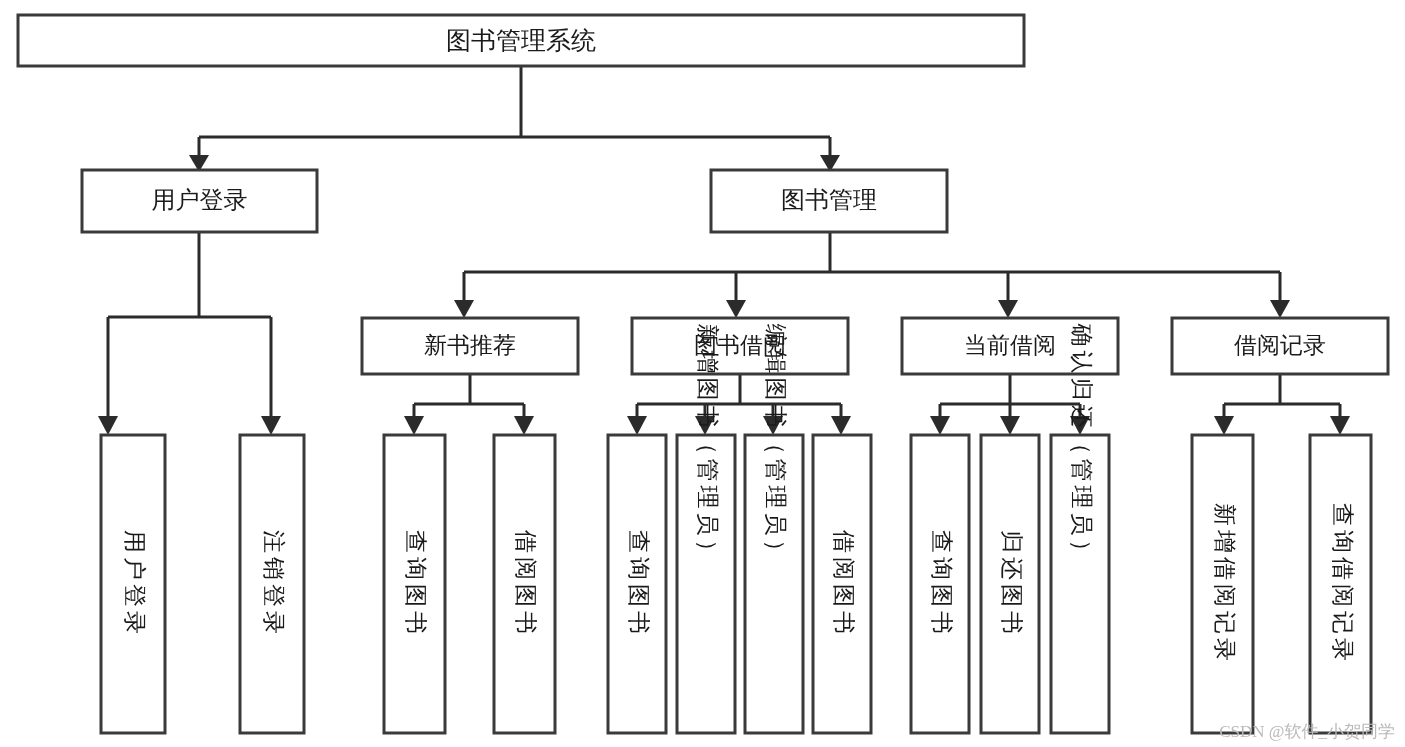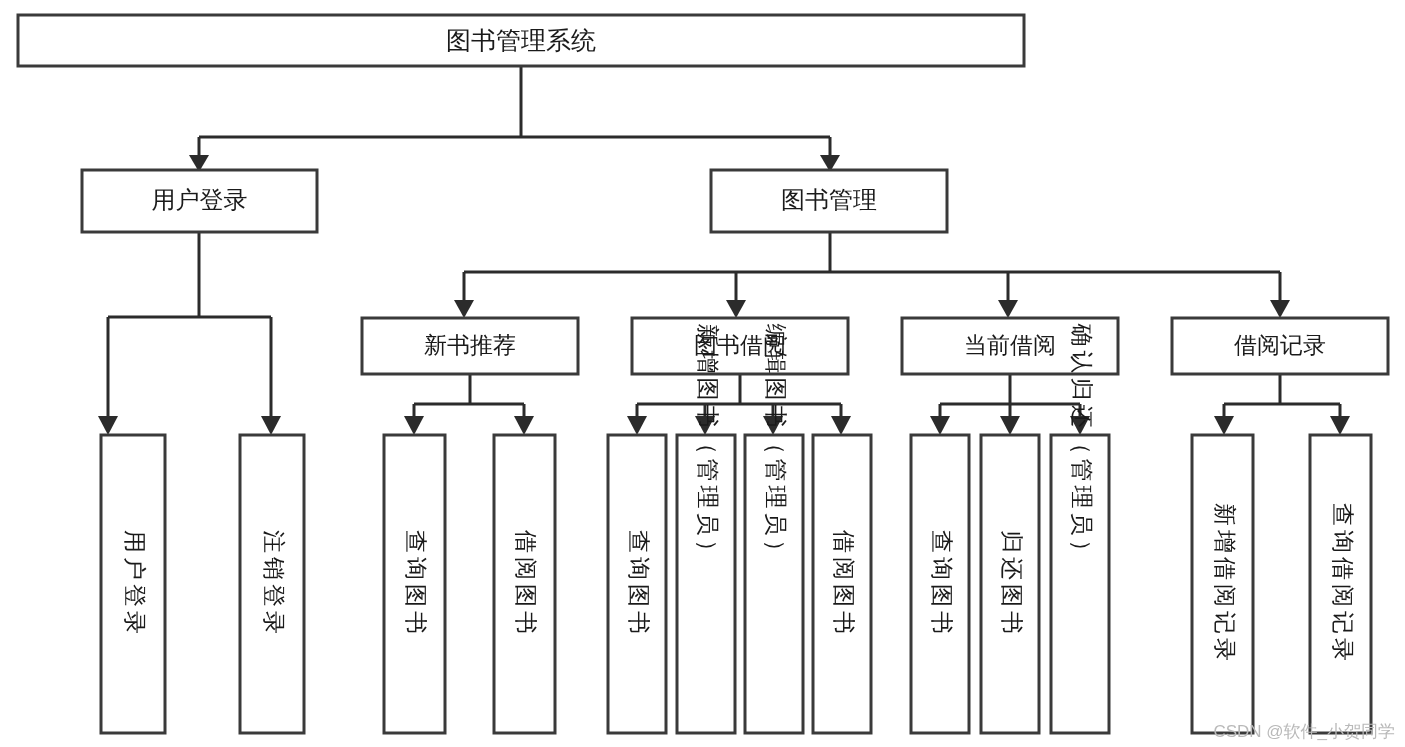--- a/index.html
+++ b/index.html
@@ -18,21 +18,21 @@
   }
   .label-root{font-size:25px;}
   .label-l2{font-size:24px;}
   .label-l3{font-size:23px;}
   .label-leaf{font-size:23px;letter-spacing:4px;}
   .conn{stroke:#2b2b2b;stroke-width:3;fill:none;stroke-linecap:butt;}
   .arrowhead{fill:#2b2b2b;}
   .watermark{
     position:absolute;
     right:10px;bottom:4px;
-    font-family:Liberation Sans, sans-serif;
+    font-family:Liberation Serif, serif;
     font-size:17px;
     color:#b9b9b9;
     white-space:nowrap;
     user-select:none;
   }
 </style>
 </head>
 <body>
 
 <svg id="diagram" viewBox="0 0 1405 747" xmlns="http://www.w3.org/2000/svg">

